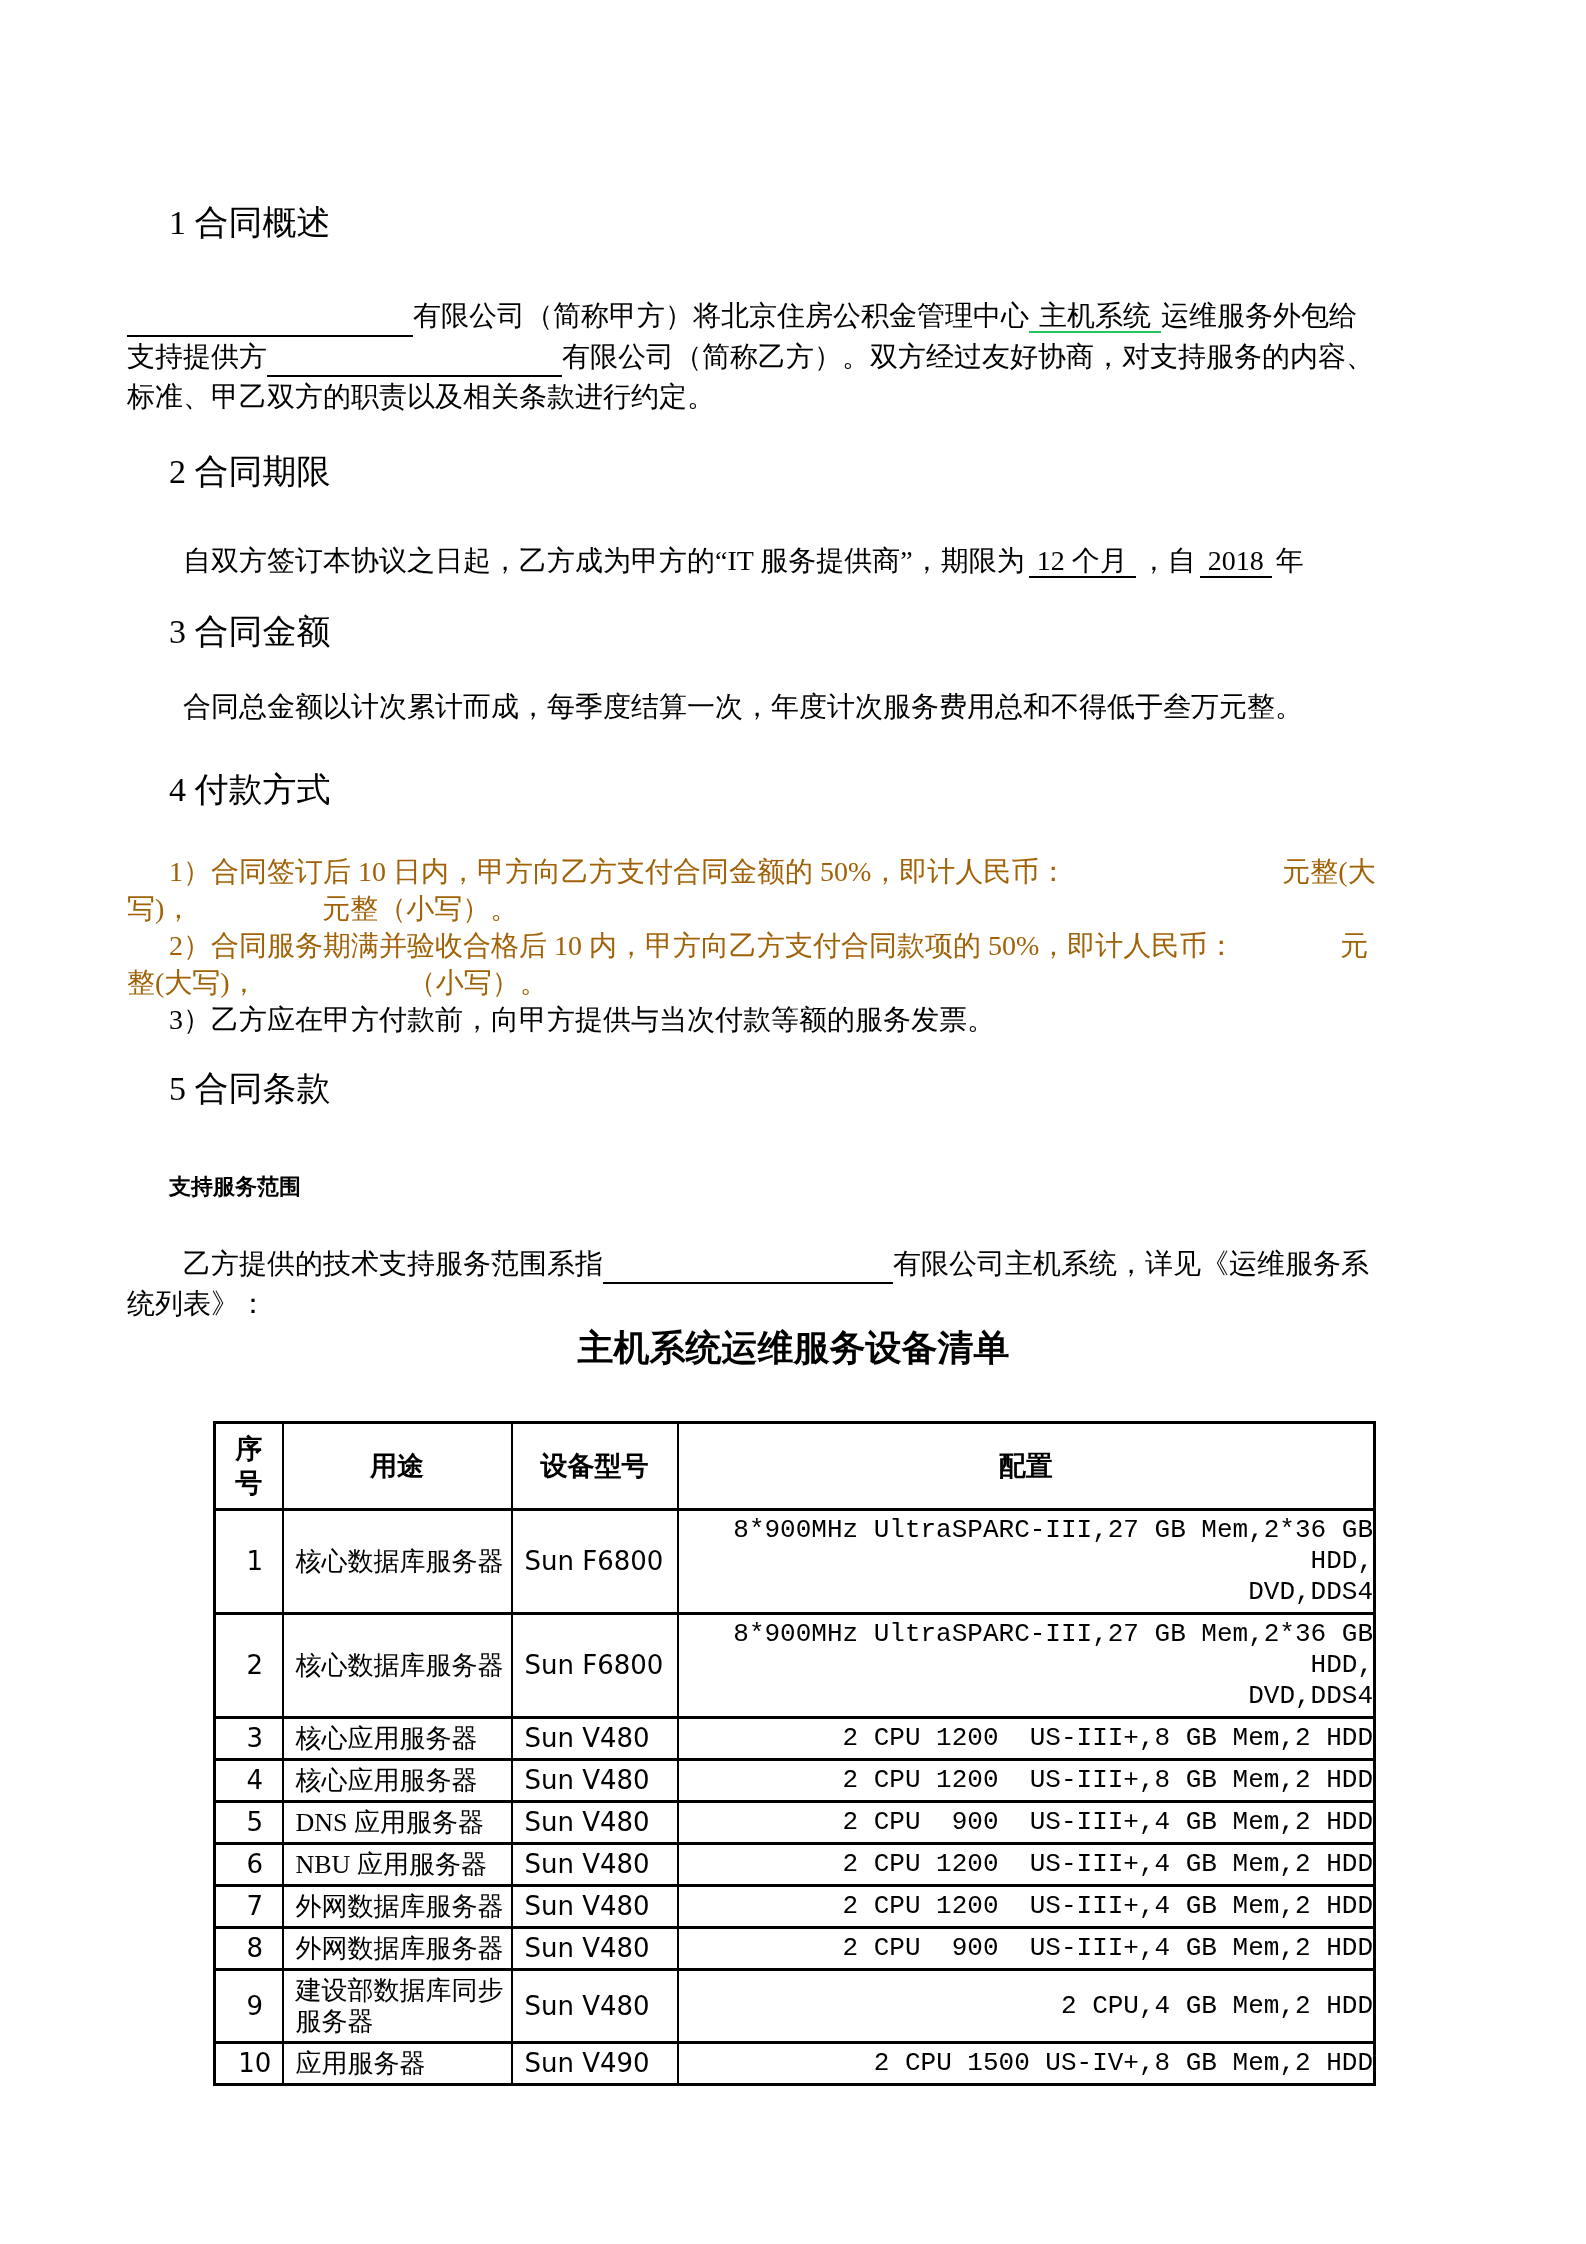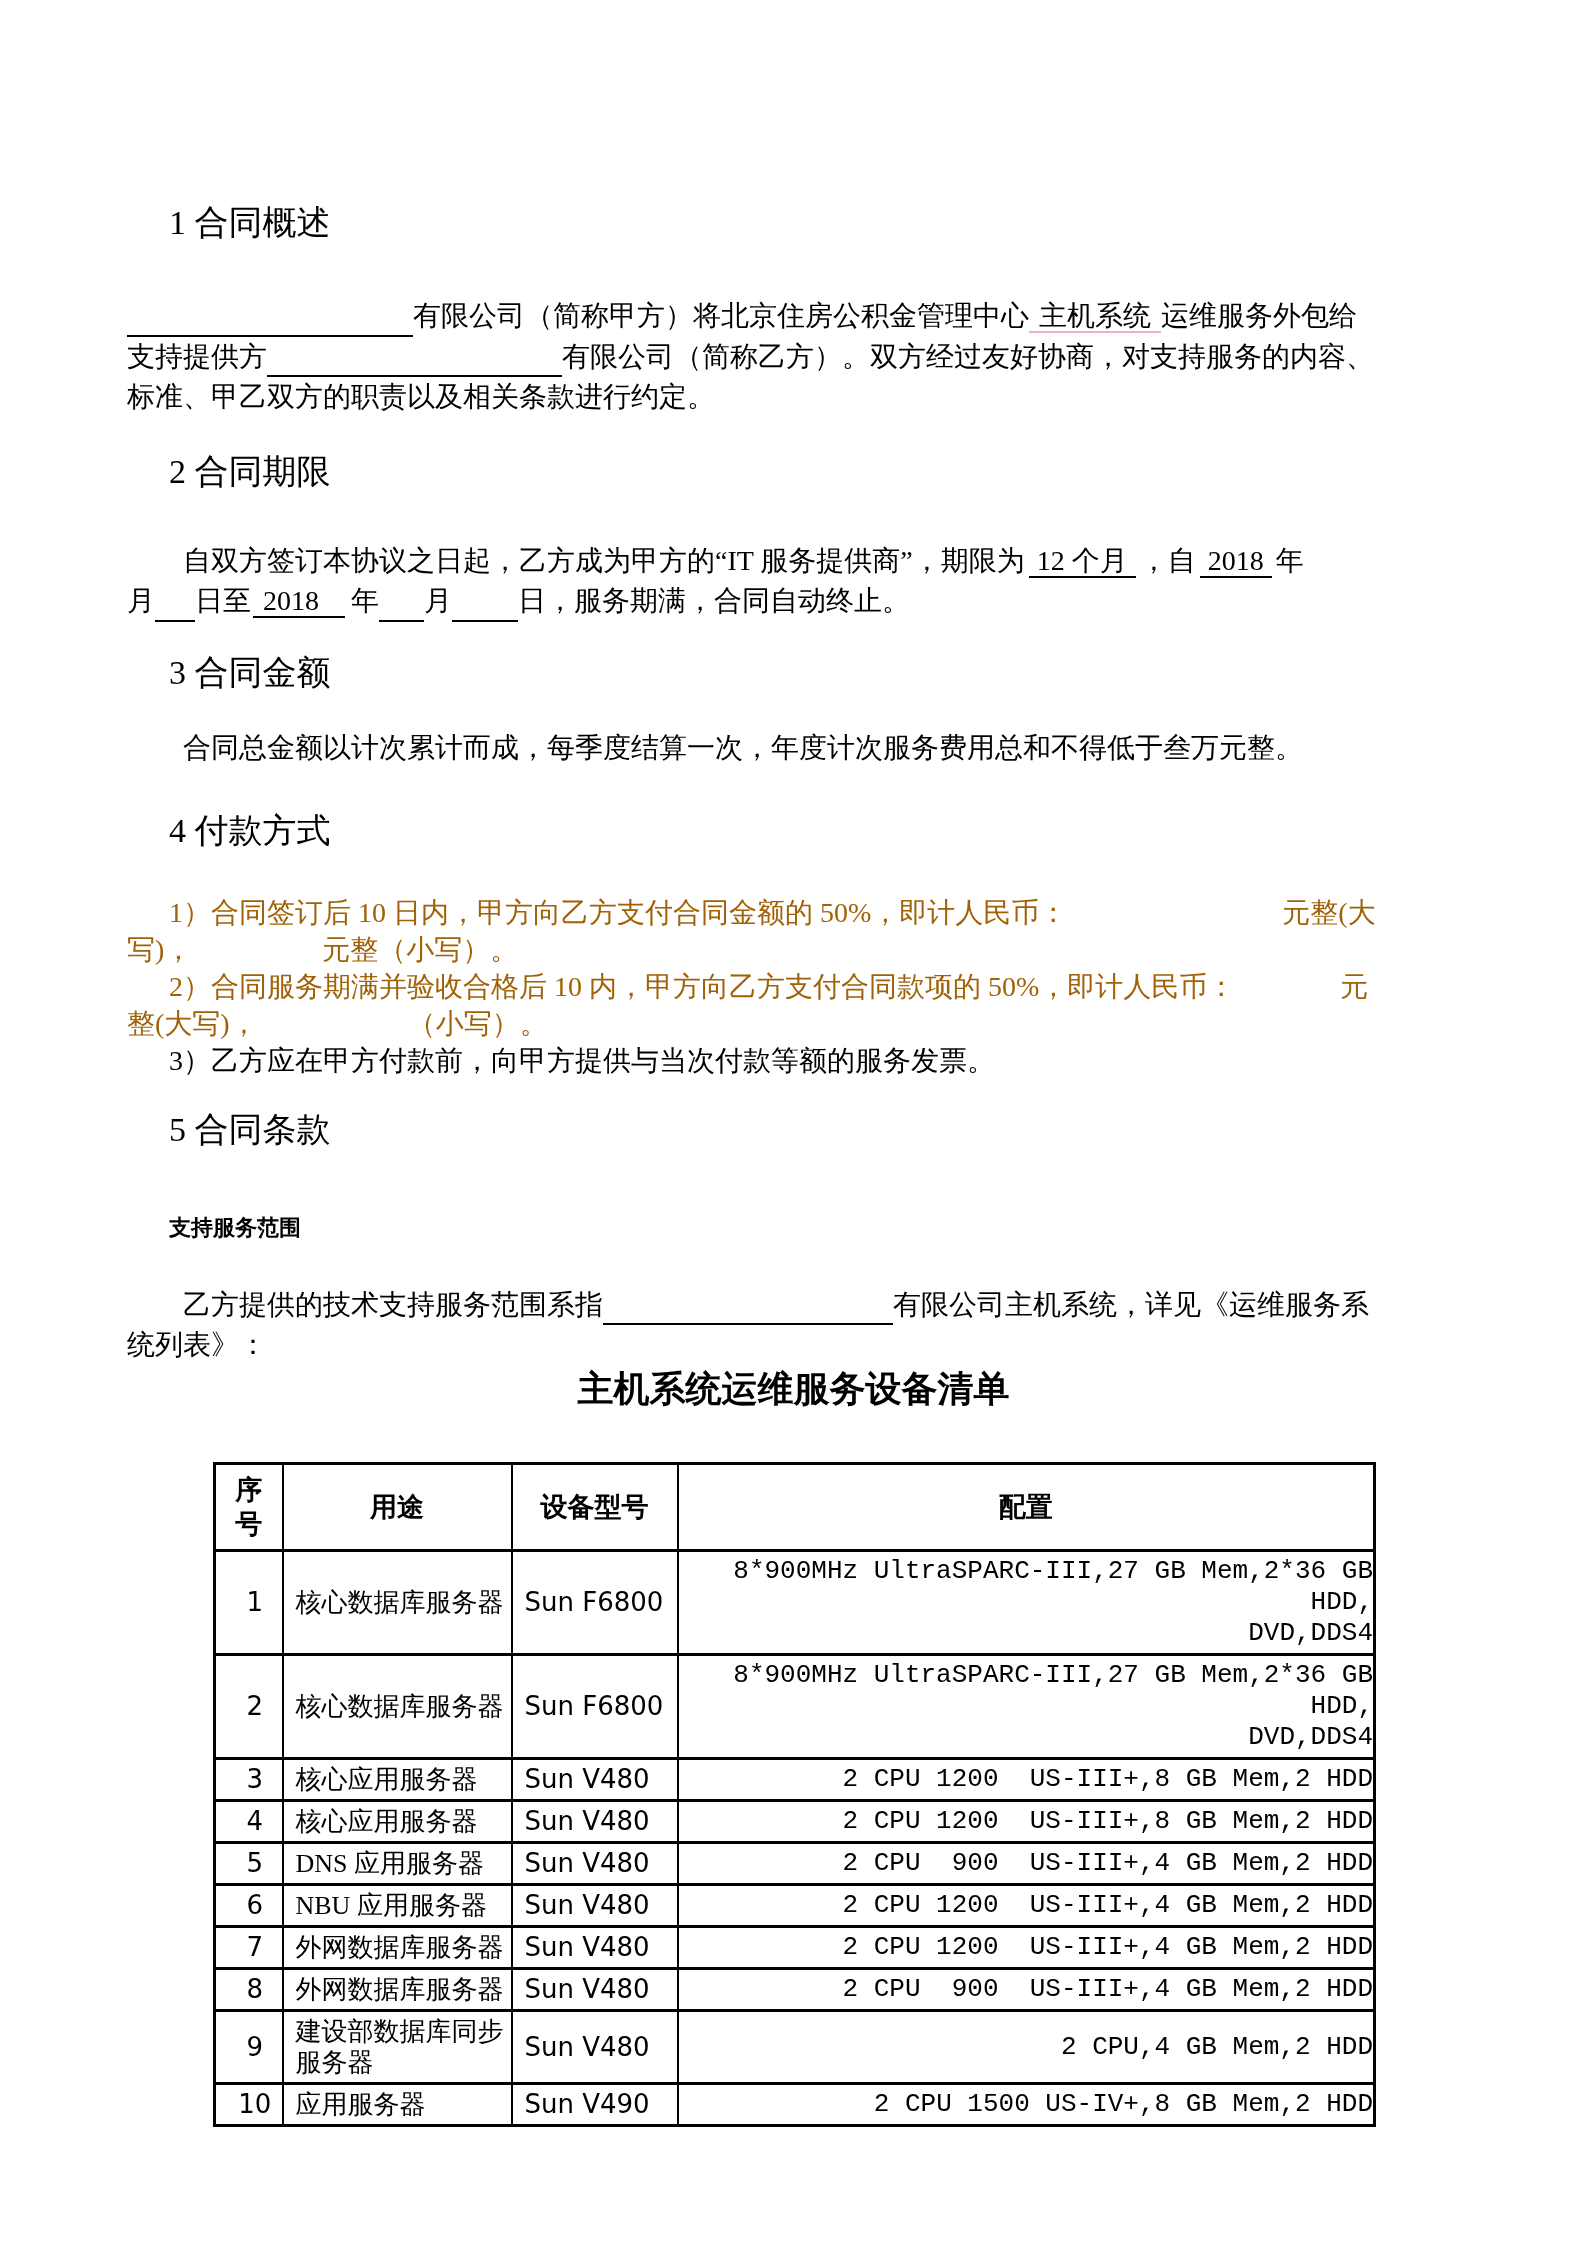--- a/index.html
+++ b/index.html
@@ -21,21 +21,21 @@
   .pay .line { line-height: 37px; }
   .ind { display: inline-block; width: 56px; }
   .ml42 { margin-left: 42px; }
 
   .red { color: #a16207; }
 
   
   .bl { display: inline-block; border-bottom: 2px solid #000; height: 30px; vertical-align: bottom; }
   .w286 { width: 286px; } .w295 { width: 295px; } .w290 { width: 290px; }
   .w40 { width: 40px; } .w45 { width: 45px; } .w66 { width: 66px; }
-  .ulx  { border-bottom: 2px solid #f9a8d4; padding: 0 10px; }
+  .ulx  { border-bottom: 2px solid #22c55e; padding: 0 10px; }
   .ulx2 { border-bottom: 2px solid #000; padding: 0 8px; margin: 0 4px; }
   .ulwide { border-bottom: 2px solid #000; padding: 0 26px 0 10px; margin: 0 6px 0 2px; }
 
   
   .gap { display: inline-block; }
   .g215 { width: 215px; } .g130 { width: 130px; } .g105 { width: 105px; } .g150 { width: 150px; }
 
   .sub-head { font-size: 22px; font-weight: bold; margin-left: 42px; }
   .tbl-title { font-size: 36px; font-weight: bold; text-align: center; }
 
@@ -63,21 +63,20 @@
   <div>
     <div class="line"><span class="bl w286"></span><span>有限公司（简称甲方）将北京住房公积金管理中心</span><span class="ulx">主机系统</span><span>运维服务外包给</span></div>
     <div class="line"><span>支持提供方</span><span class="bl w295"></span><span>有限公司（简称乙方）。双方经过友好协商，对支持服务的内容、</span></div>
     <div class="line"><span>标准、甲乙双方的职责以及相关条款进行约定。</span></div>
   </div>
 
   <div class="h-sec mt32 mb38">2 合同期限</div>
 
   <div>
     <div class="line"><span class="ind"></span><span>自双方签订本协议之日起，乙方成为甲方的“IT 服务提供商”，期限为</span><span class="ulx2">12 个月</span><span>，自</span><span class="ulx2">2018</span><span>年</span></div>
-    <div class="line"><span>月</span><span class="bl w40"></span><span>日至</span><span class="ulwide">2018</span><span>年</span><span class="bl w45"></span><span>月</span><span class="bl w66"></span><span>日，服务期满，合同自动终止。</span></div>
   </div>
 
   <div class="h-sec mt28 mb32">3 合同金额</div>
 
   <div class="line"><span class="ind"></span><span>合同总金额以计次累计而成，每季度结算一次，年度计次服务费用总和不得低于叁万元整。</span></div>
 
   <div class="h-sec mt40 mb40">4 付款方式</div>
 
   <div class="pay">
     <div class="line red"><span class="ml42">1）合同签订后 10 日内，甲方向乙方支付合同金额的 50%，即计人民币：</span><span class="gap g215"></span><span>元整(大</span></div>

